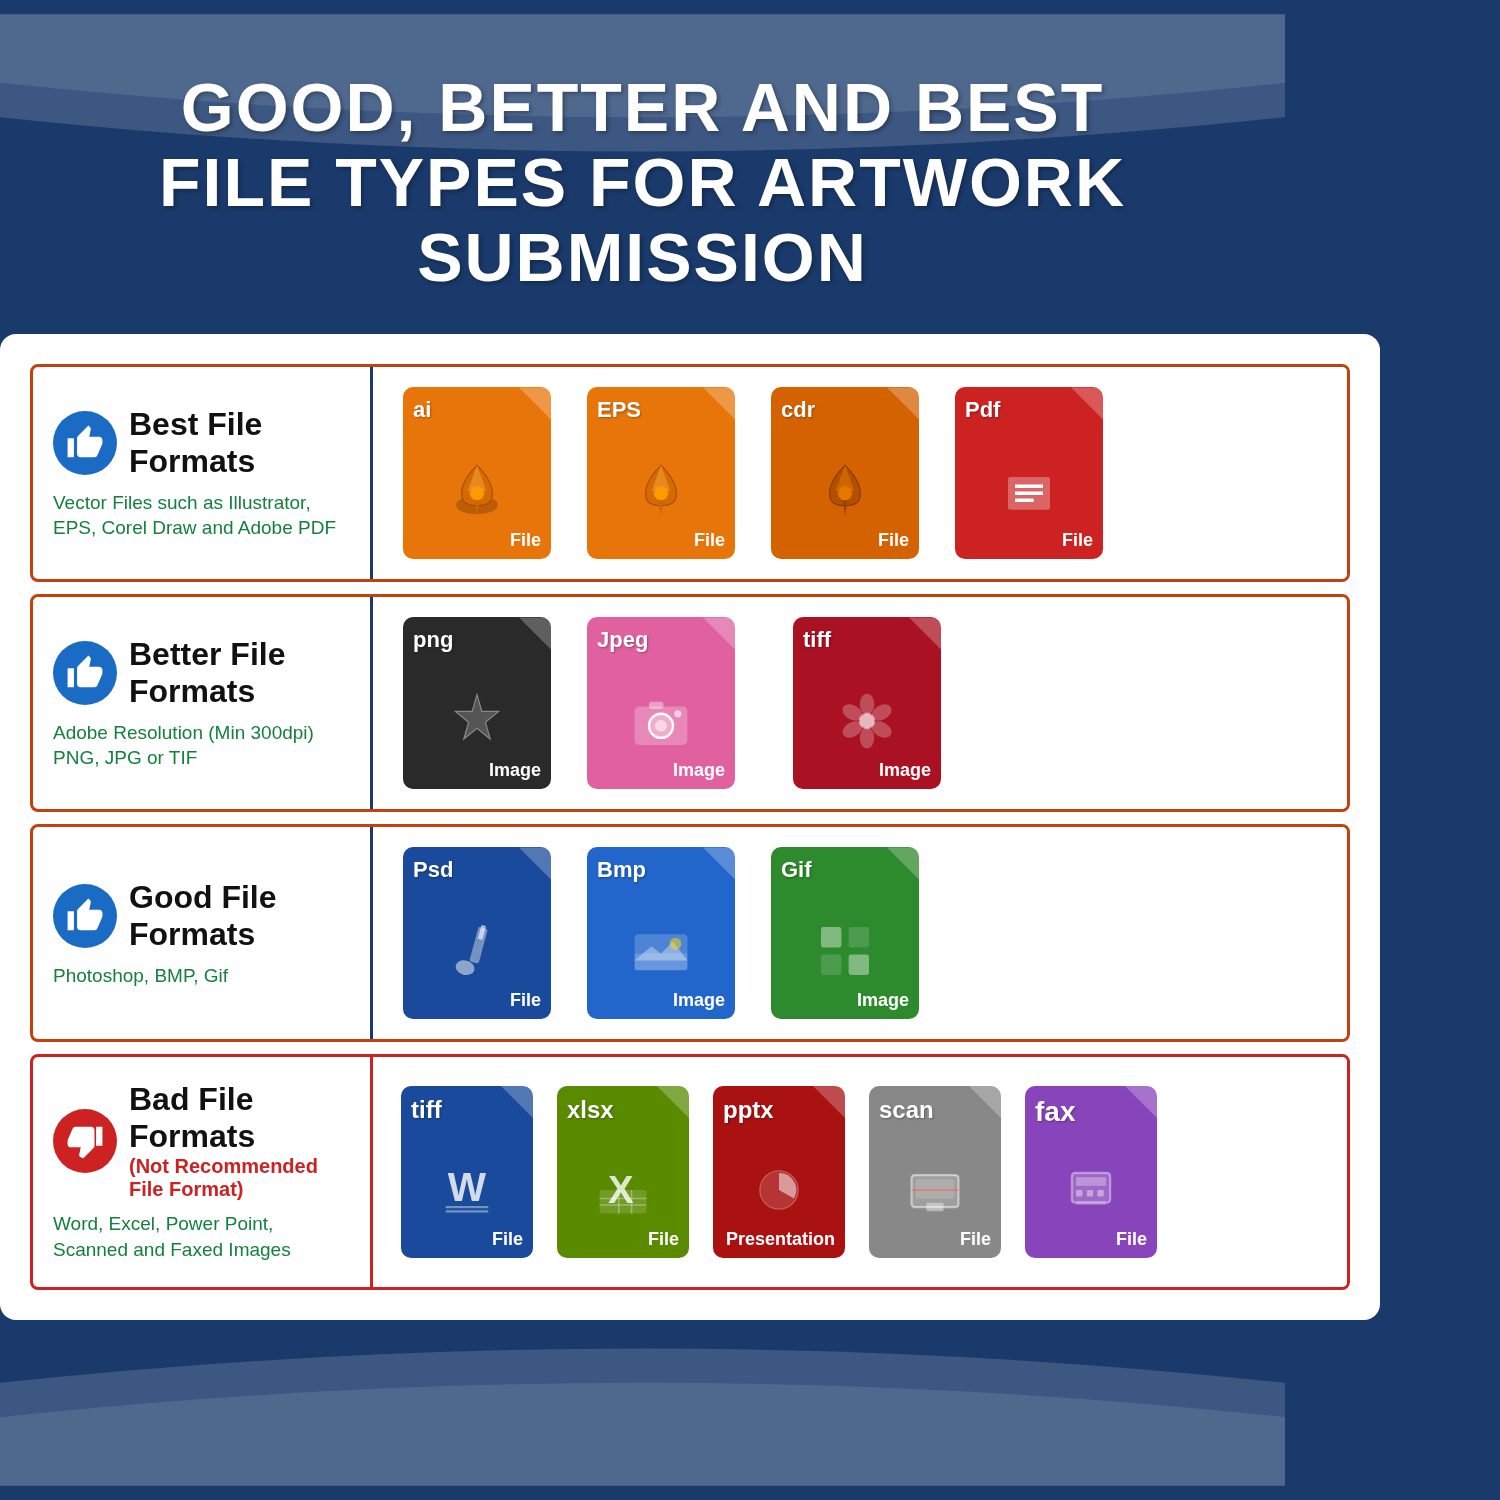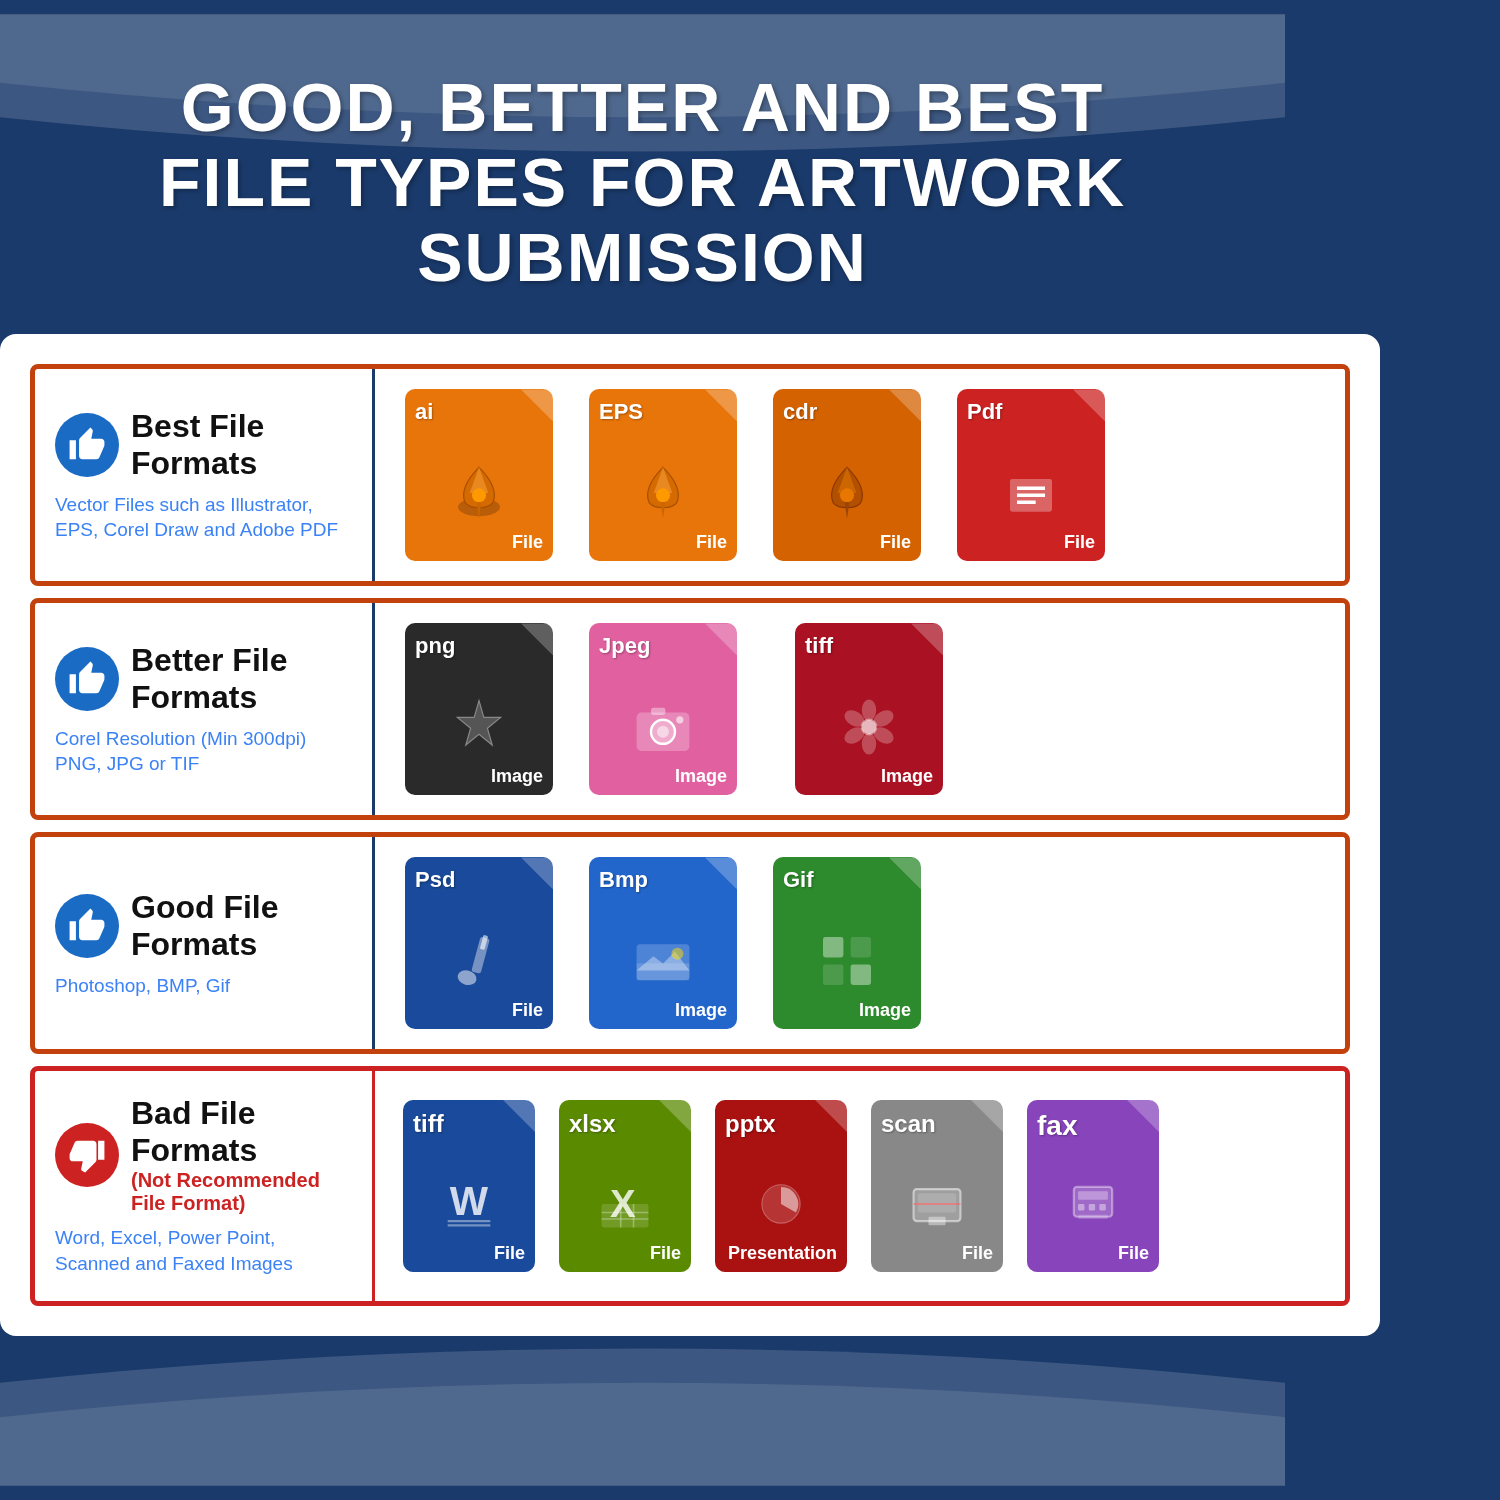--- a/index.html
+++ b/index.html
@@ -49,21 +49,21 @@
       padding: 30px;
       display: flex;
       flex-direction: column;
       gap: 12px;
     }
 
     .row {
       display: flex;
       align-items: stretch;
       gap: 0;
-      border: 5px solid #c2410c;
+      border: 3px solid #c2410c;
       border-radius: 8px;
       overflow: hidden;
       background: white;
     }
 
     .row.bad {
       border-color: #cc2222;
     }
 
     .left-panel {
@@ -116,21 +116,21 @@
     }
 
     .category-subtitle {
       font-size: 20px;
       font-weight: 700;
       color: #cc2222;
     }
 
     .category-desc {
       font-size: 19px;
-      color: #3b82f6;
+      color: #15803d;
       line-height: 1.35;
     }
 
     .right-panel {
       flex: 1;
       display: flex;
       align-items: center;
       justify-content: flex-start;
       padding: 20px 24px;
       gap: 24px;
@@ -330,21 +330,21 @@
     <div class="row">
       <div class="left-panel">
         <div class="label-row">
           <div class="thumb-icon">
             <svg viewBox="0 0 24 24">
                 <path d="M1 21h4V9H1v12zm22-11c0-1.1-.9-2-2-2h-6.31l.95-4.57.03-.32c0-.41-.17-.79-.44-1.06L14.17 1 7.59 7.59C7.22 7.95 7 8.45 7 9v10c0 1.1.9 2 2 2h9c.83 0 1.54-.5 1.84-1.22l3.02-7.05c.09-.23.14-.47.14-.73v-2z"></path>
               </svg>
           </div>
           <span class="category-title">Better File Formats</span>
         </div>
-        <p class="category-desc">Corel Resolution (Min 300dpi) PNG, JPG or TIF</p>
+        <p class="category-desc">Adobe Resolution (Min 300dpi) PNG, JPG or TIF</p>
       </div>
       <div class="right-panel">
 
         <div class="file-icon">
           <div class="file-card black">
             <span class="file-ext">png</span>
             <div class="file-icon-img">
               <svg viewBox="0 0 60 60" width="72" height="72">
                 <polygon points="30,8 34,22 48,22 37,31 41,45 30,36 19,45 23,31 12,22 26,22" fill="#555" stroke="#888" stroke-width="1"></polygon>
               </svg>

